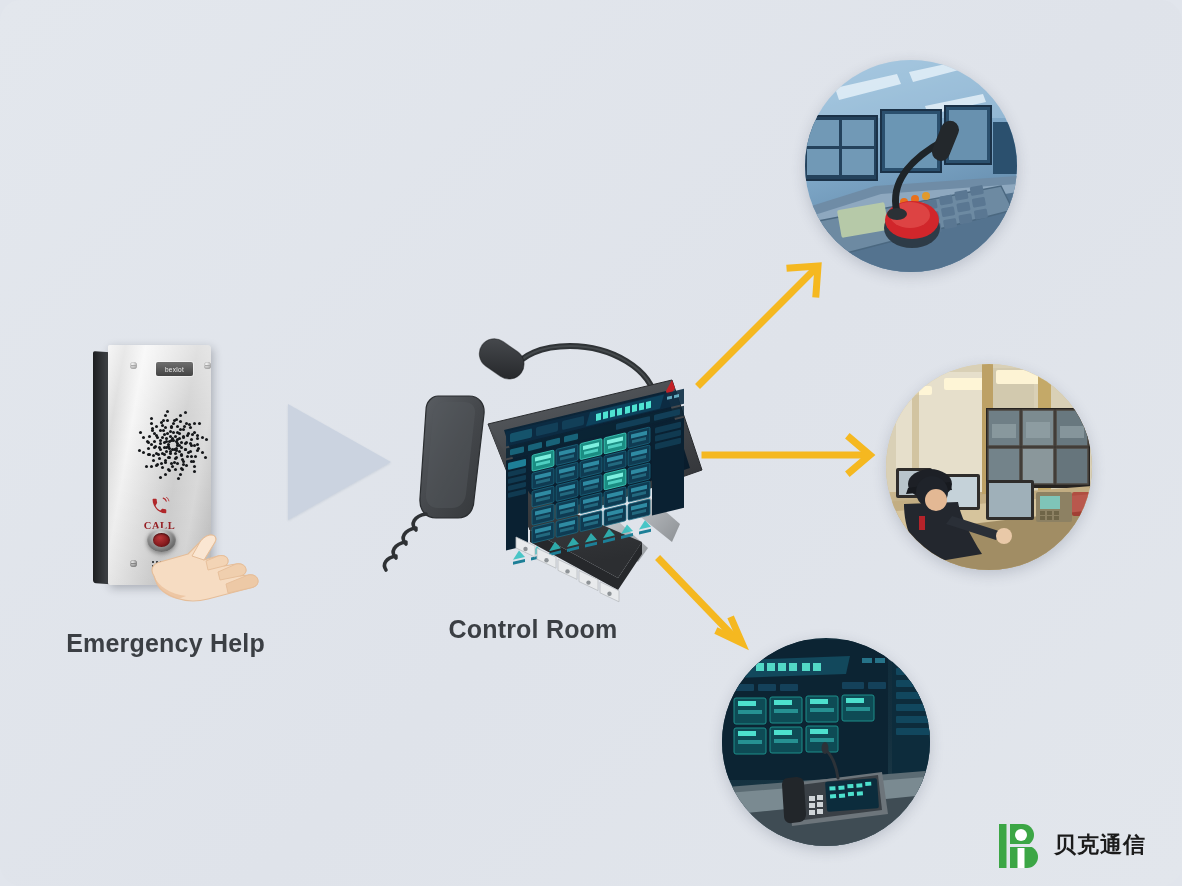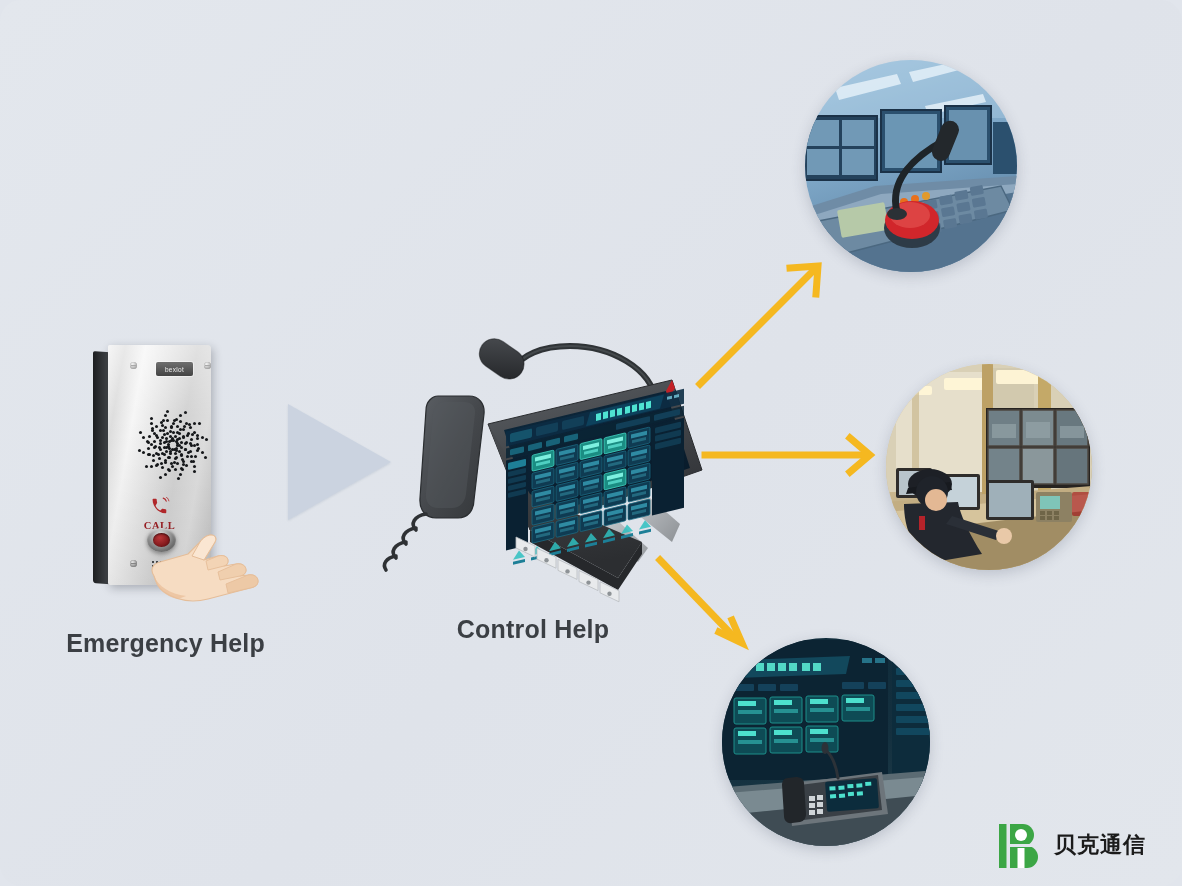--- a/index.html
+++ b/index.html
@@ -681,21 +681,21 @@
             <g>
               <path d="M220 263.8 L239 272.8 L239 283.8 L220 274.8 Z" fill="#e8eaec" stroke="#b9bdc0" stroke-width="0.8" rx="2"></path>
               <circle cx="229.5" cy="275.8" r="2.2" fill="#8d9296"></circle>
             </g>
           </g>
       </g>
     </svg>
   </div>
 
   <div class="big-label" id="label-control">
-    <div>Control Help</div>
+    <div>Control Room</div>
   </div>
 
   <svg id="arrows">
     <g stroke="#f5b820" fill="none" stroke-width="7" stroke-linecap="square" stroke-linejoin="miter">
 
       <g>
         <line x1="700" y1="384" x2="812" y2="272"></line>
         <polyline points="790,268 818,266 816,294"></polyline>
       </g>
 

